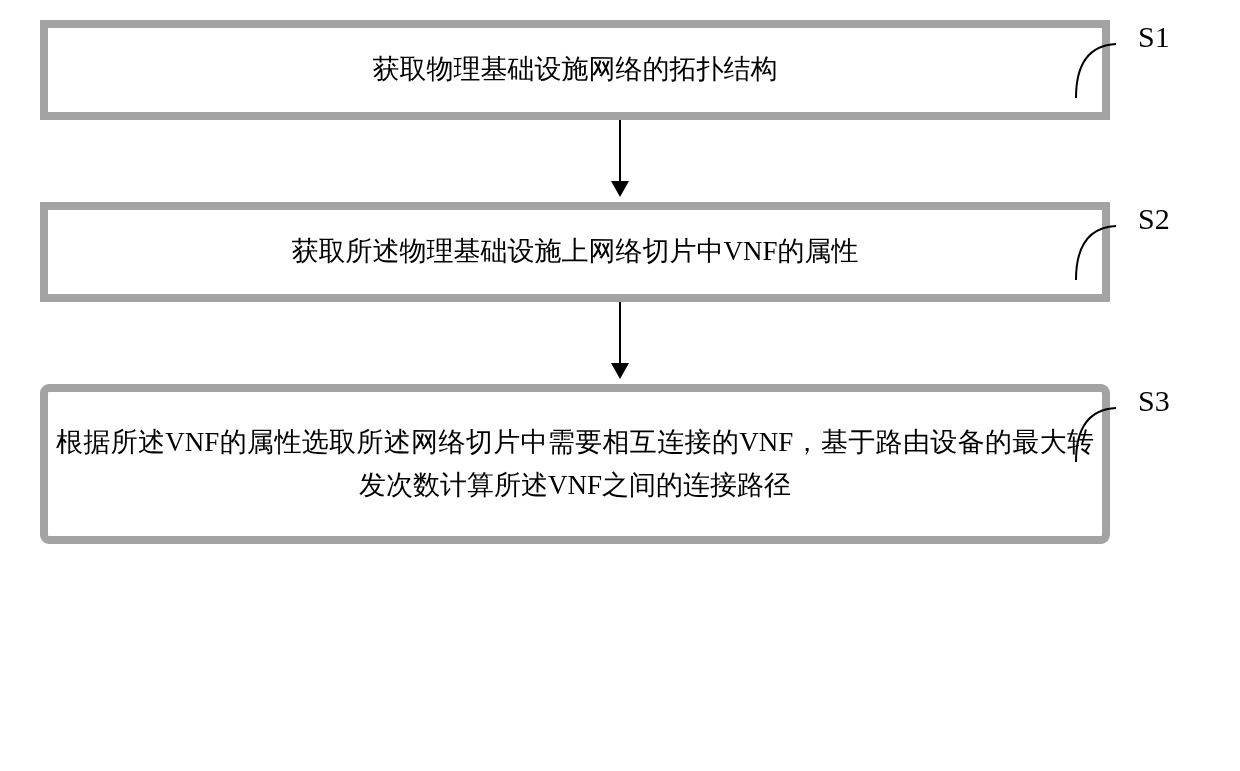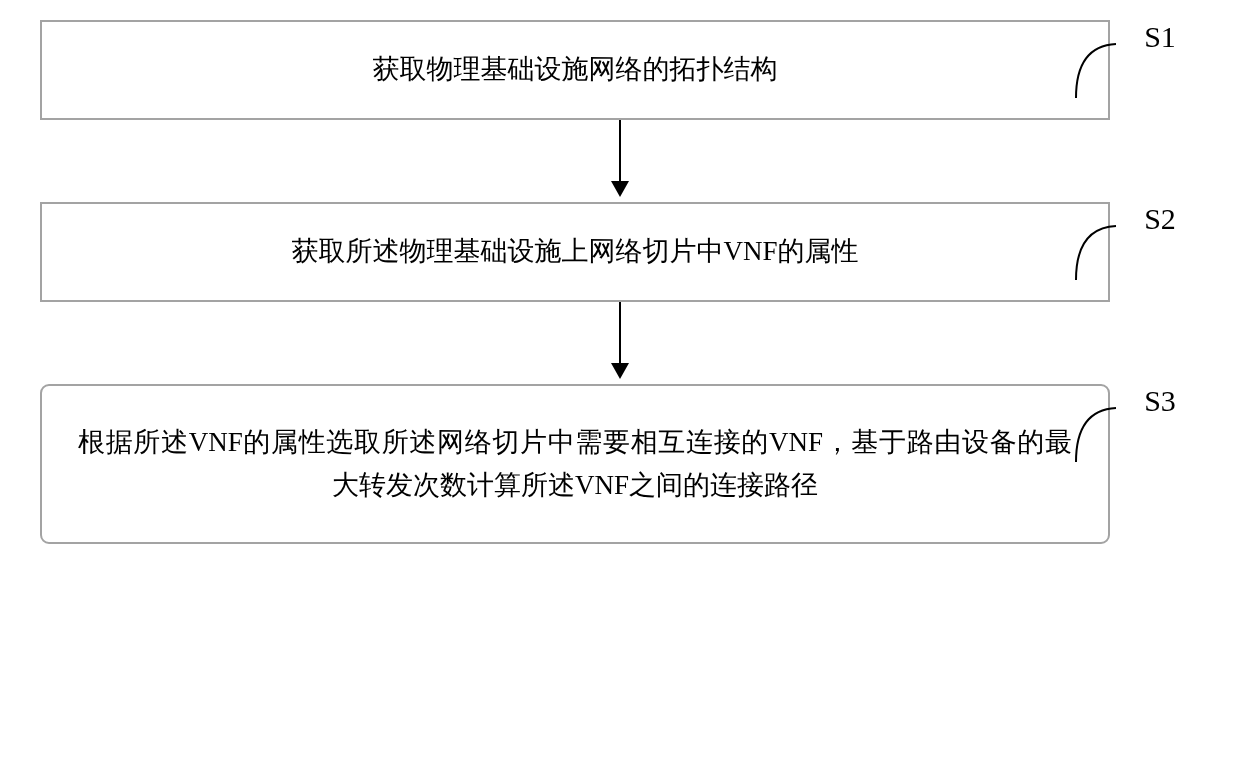--- a/index.html
+++ b/index.html
@@ -16,23 +16,23 @@
     flex-direction: column;
     align-items: center;
   }
   .step-row {
     width: 100%;
     display: flex;
     align-items: flex-start;
     position: relative;
   }
   .step-box {
-    border: 2px solid #a3a3a3;
+    border: 8px solid #a3a3a3;
     background: #fff;
-    padding: 14px 36px;
+    padding: 14px 8px;
     flex: 1;
     display: flex;
     align-items: center;
     justify-content: center;
     font-size: 27px;
     line-height: 1.6;
     color: #000;
     text-align: center;
   }
   .step-box.tall {
@@ -41,23 +41,23 @@
   .step-box.taller {
     min-height: 160px;
     text-align: justify;
     text-align-last: center;
     border-radius: 9px;
   }
   .step-label {
     font-size: 30px;
     color: #000;
     width: 90px;
-    text-align: center;
+    text-align: left;
     position: relative;
-    padding-left: 10px;
+    padding-left: 28px;
   }
   .curve {
     position: absolute;
     left: -36px;
     top: 20px;
     width: 44px;
     height: 60px;
   }
   .arrow-down {
     display: flex;

